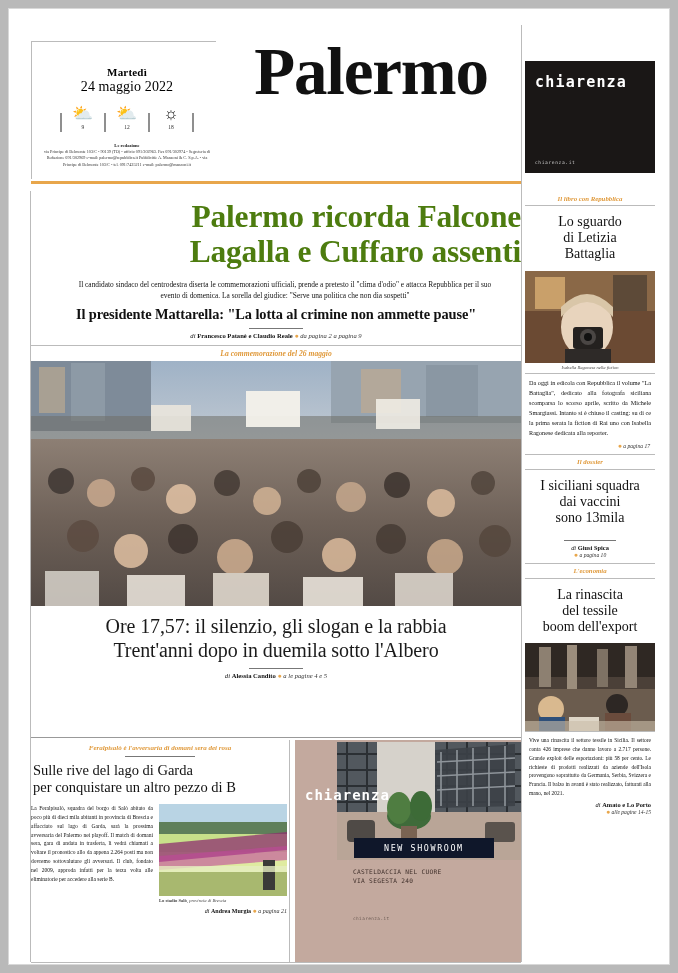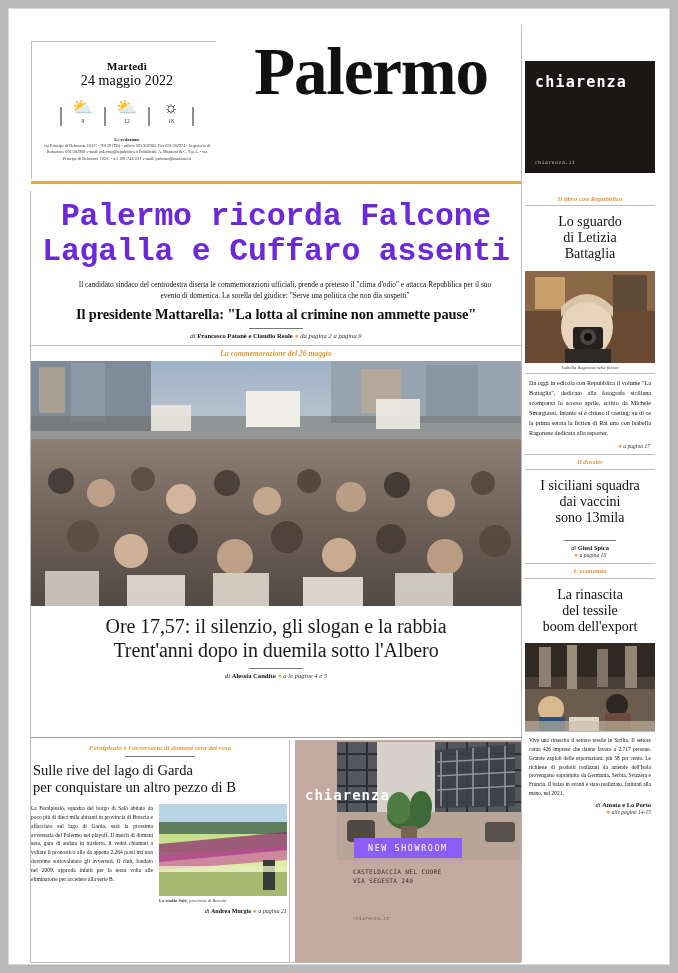--- a/index.html
+++ b/index.html
@@ -17,21 +17,21 @@
   }
 
   
   .masthead { position: absolute; left: 0; top: 8px; width: 662px; height: 172px; }
 
   .weatherbox {
     position: absolute; left: 22px; top: 24px; width: 185px; height: 138px;
     border-left: 1px solid #bbb; border-top: 1px solid #bbb; border-bottom: 0;
     padding-left: 6px;
   }
-  .wb-day { text-align:center; font-weight: bold; font-size: 11px; letter-spacing:.2px; margin-top: 18px;}
+  .wb-day { text-align:center; font-weight: bold; font-size: 11px; letter-spacing:.2px; margin-top: 24px;}
   .wb-date { text-align:center; font-size: 14px; margin-top: 1px; letter-spacing:.1px;}
   .wb-icons { display:flex; justify-content:center; align-items:flex-end; gap: 2px; margin-top: 10px; }
   .wb-sep { font-size: 20px; color:#222; line-height:1; font-family:"Liberation Serif",serif;}
   .wb-cell { display:flex; flex-direction:column; align-items:center; width: 36px;}
   .wb-glyph { font-size: 17px; line-height: 17px; color:#1a1a1a;}
   .wb-hour { font-size: 5.5px; color:#333; margin-top: 2px;}
   .wb-credit-t { text-align:center; font-size:4.6px; font-weight:bold; margin-top: 13px; color:#111;}
   .wb-credit { text-align:center; font-size:4.2px; line-height:1.5; color:#333; padding: 0 4px; margin-top:1px;}
 
   .logo-area { position:absolute; left: 212px; top: 20px; width: 300px; }
@@ -56,23 +56,23 @@
     position:absolute; left:10px; bottom: 8px;
     font-family:"DejaVu Sans Mono", monospace; font-size: 4.6px; letter-spacing:.6px; color:#cfcfcf;
   }
 
   .orange-rule { position:absolute; left: 22px; top: 172px; width: 490px; height: 3px; background:#e8a64b; }
   .vrule-right { position:absolute; left: 512px; top: 8px; width:1px; height: 172px; background:#bbb;}
 
   
   .main { position: absolute; left: 22px; top: 182px; width: 490px; }
   .headline {
-    text-align:center; font-size: 31.5px; line-height: 1.12; font-weight: bold;
-    letter-spacing: -0.2px; color:#6d28d9; margin-top: 8px;
-    font-family:Liberation Mono, monospace;
+    text-align:right; font-size: 31.5px; line-height: 1.12; font-weight: bold;
+    letter-spacing: -0.2px; color:#4d7c0f; margin-top: 8px;
+    font-family:Liberation Serif, serif;
   }
   .subtext {
     text-align:center; font-size: 7.4px; line-height:1.5; color:#111;
     margin: 9px 26px 0 44px;
   }
   .subhead {
     text-align:center; font-size: 14.4px; font-weight:bold; color:#111; margin-top: 5px;
     letter-spacing:-0.1px;
   }
   .byline-rule { width: 54px; height:1px; background:#777; margin: 5px auto 3px auto;}
@@ -143,22 +143,22 @@
     background:#c3a99e; overflow:hidden;
   }
   .adb-brand {
     position:absolute; left: 10px; top: 47px; z-index:3;
     font-family:"DejaVu Sans Mono", monospace; font-size: 14px; letter-spacing:1px;
     color:#ffffff; font-weight:700;
   }
   .adb-photo { position:absolute; left: 42px; top: 2px; width: 184px; height: 118px; overflow:hidden;}
   .adb-showroom {
     position:absolute; left: 59px; top: 98px; z-index:4;
-    background:#8b5cf6; color:#fff; font-family:"DejaVu Sans Mono", monospace;
-    font-size: 8.4px; letter-spacing:1.6px; padding: 5px 14px;
+    background:#0f172a; color:#fff; font-family:"DejaVu Sans Mono", monospace;
+    font-size: 8.4px; letter-spacing:1.6px; padding: 5px 30px;
   }
   .adb-lines {
     position:absolute; left: 58px; top: 128px; z-index:3;
     font-family:"DejaVu Sans Mono", monospace; font-size: 6.2px; line-height:1.45;
     color:#40302b; letter-spacing:.3px;
   }
   .adb-foot {
     position:absolute; left: 58px; top: 176px;
     font-family:"DejaVu Sans Mono", monospace; font-size: 4.4px; color:#6d5c55; letter-spacing:.4px;
   }

